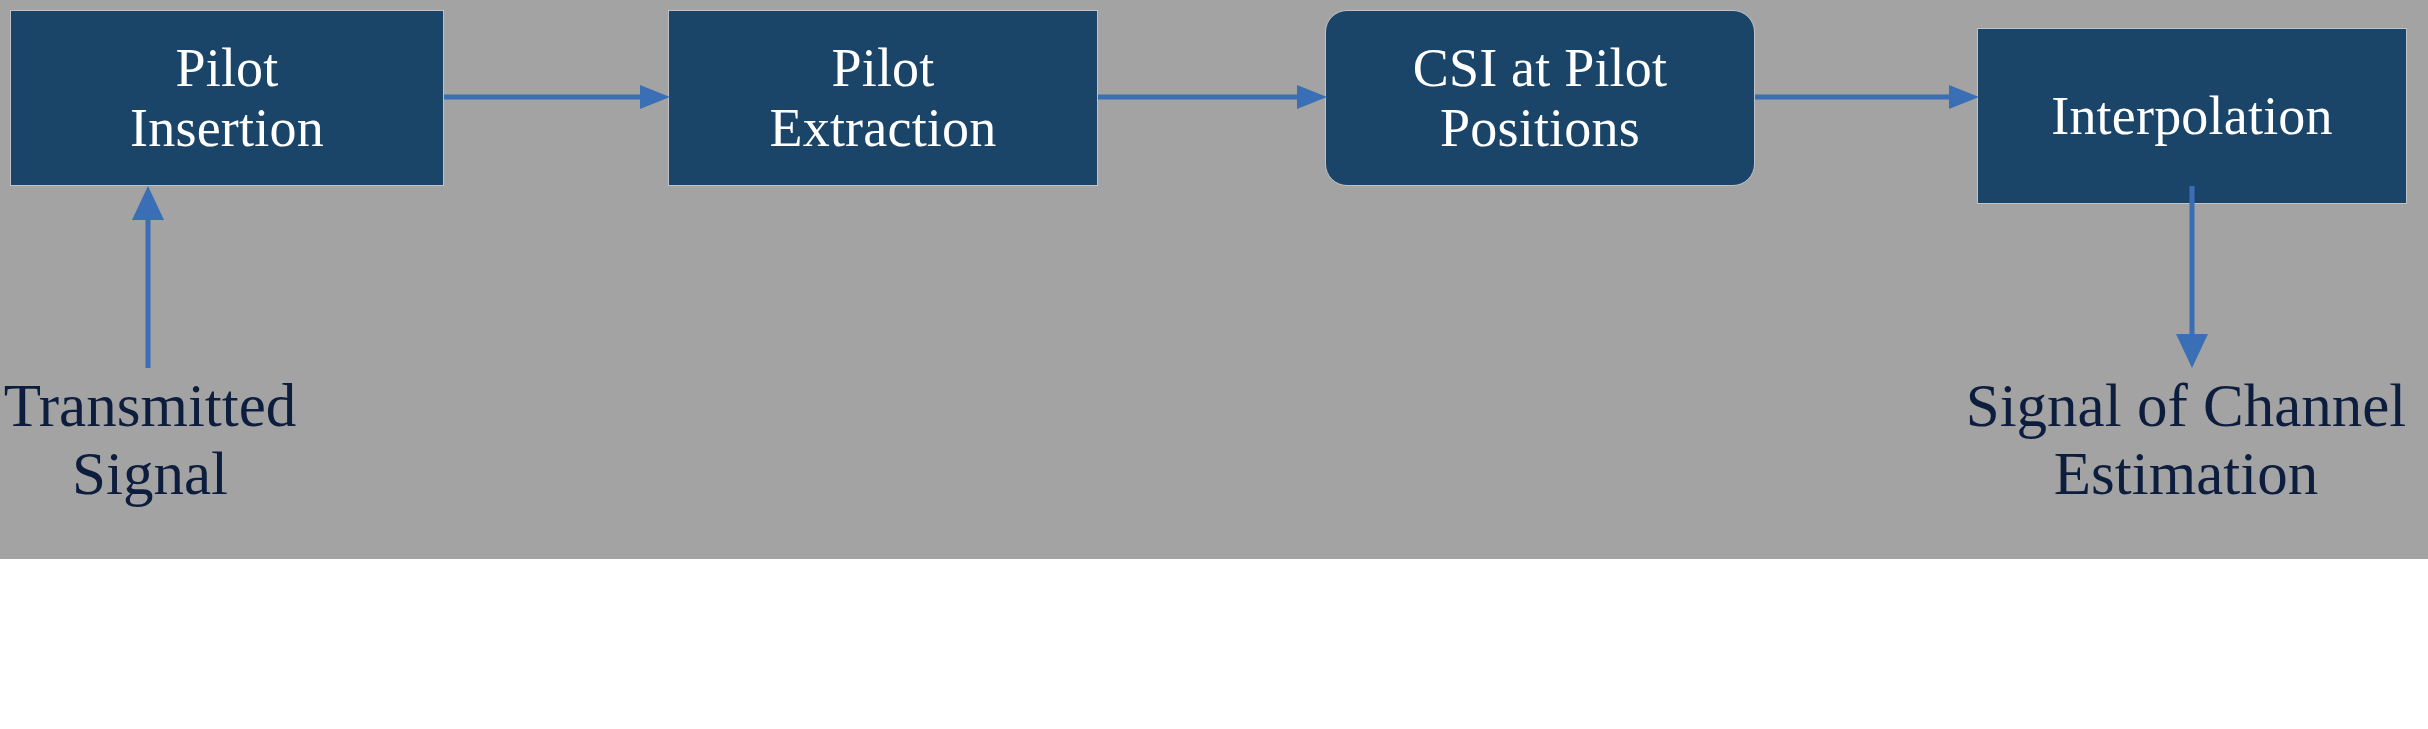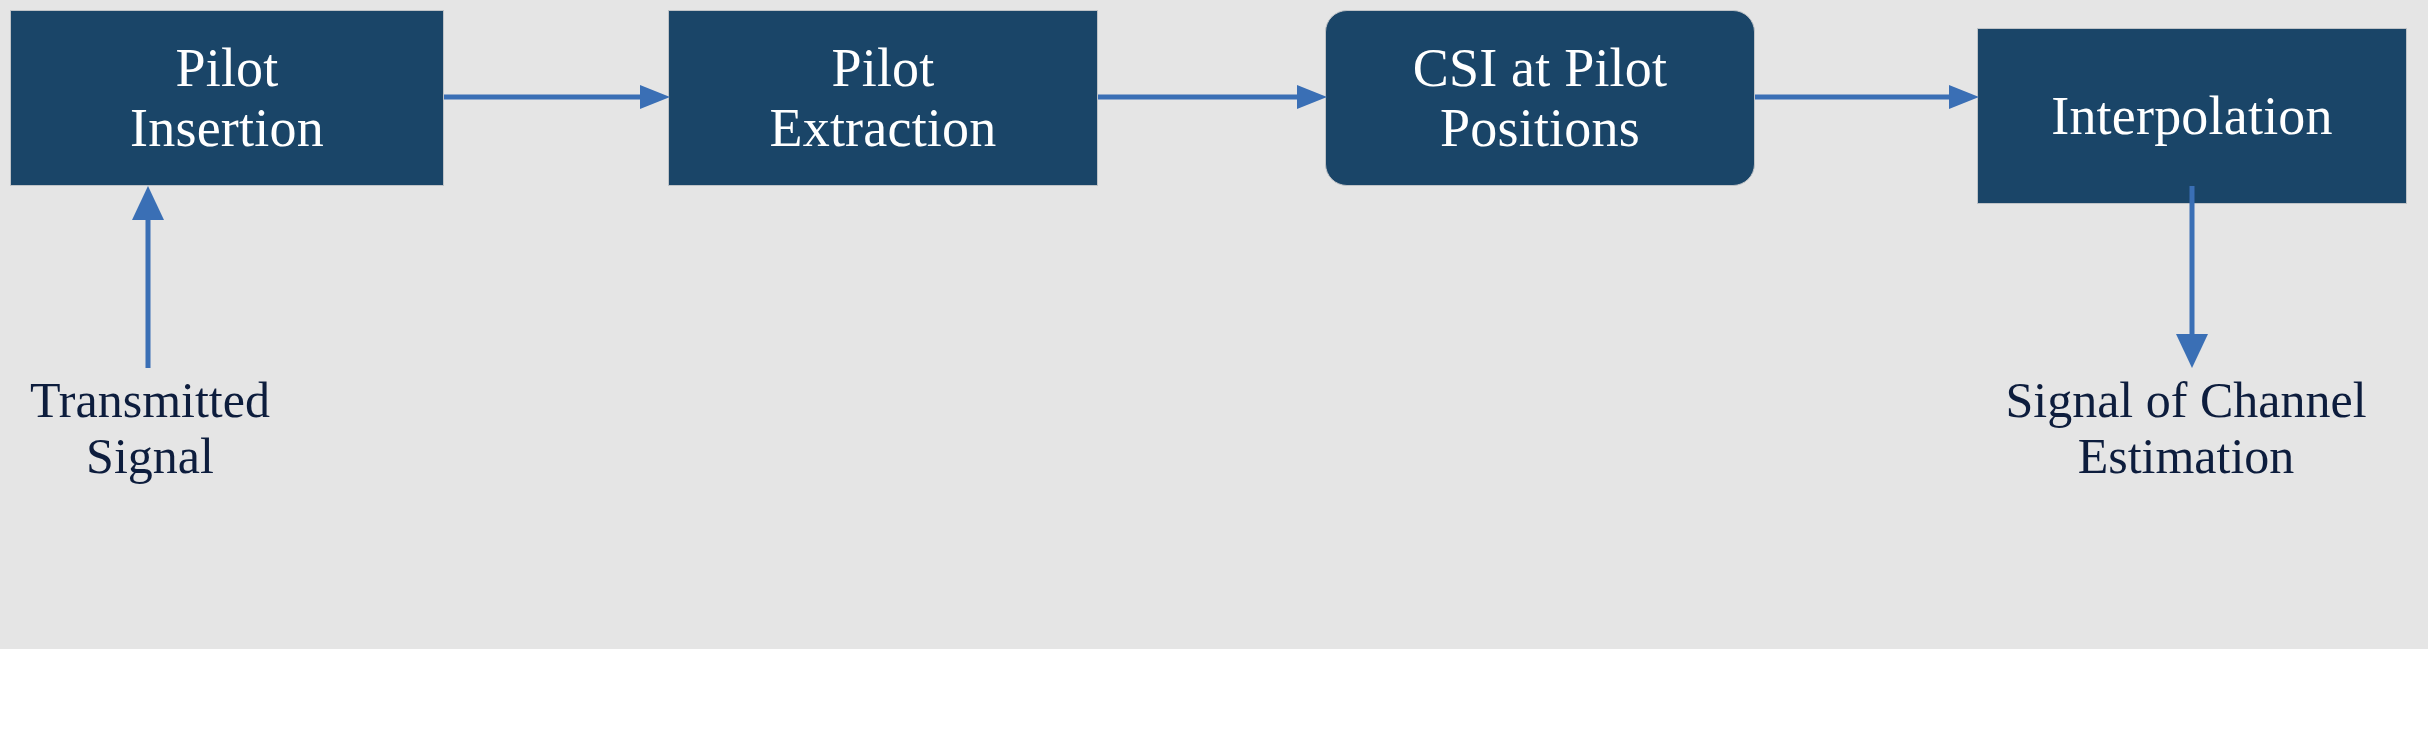--- a/index.html
+++ b/index.html
@@ -7,22 +7,22 @@
     margin: 0;
     padding: 0;
     background: #ffffff;
   }
   body {
     font-family: "Liberation Serif", "DejaVu Serif", serif;
   }
   #canvas {
     position: relative;
     width: 2428px;
-    height: 649px;
-    background: #e5e5e5;
+    height: 559px;
+    background: #a3a3a3;
     overflow: hidden;
   }
 
   
   .proc-box {
     position: absolute;
     box-sizing: border-box;
     background: #1A4568;
     border: 1px solid #bfc3c7;
     display: flex;
@@ -59,21 +59,21 @@
     display: block;
   }
   #arrow-in  { left: 131px;  top: 186px; height: 182px; }
   #arrow-out { left: 2175px; top: 186px; height: 182px; }
 
   
   .free-label {
     position: absolute;
     color: #0D1D3D;
     text-align: center;
-    font-size: 50px;
+    font-size: 61px;
     line-height: 1.12;
     font-family: "Liberation Serif", "DejaVu Serif", serif;
     white-space: pre-line;
   }
   #label-input  { left: 0px;    top: 372px; width: 300px; }
   #label-output { left: 1944px; top: 372px; width: 484px; }
 </style>
 </head>
 <body>
 

